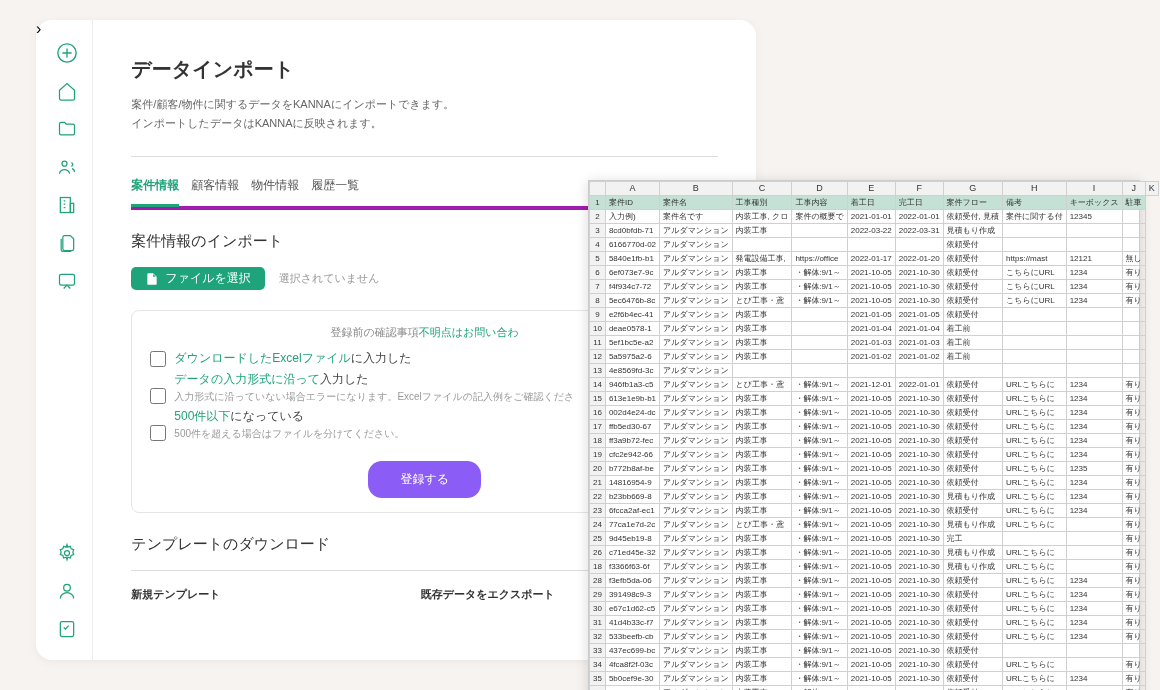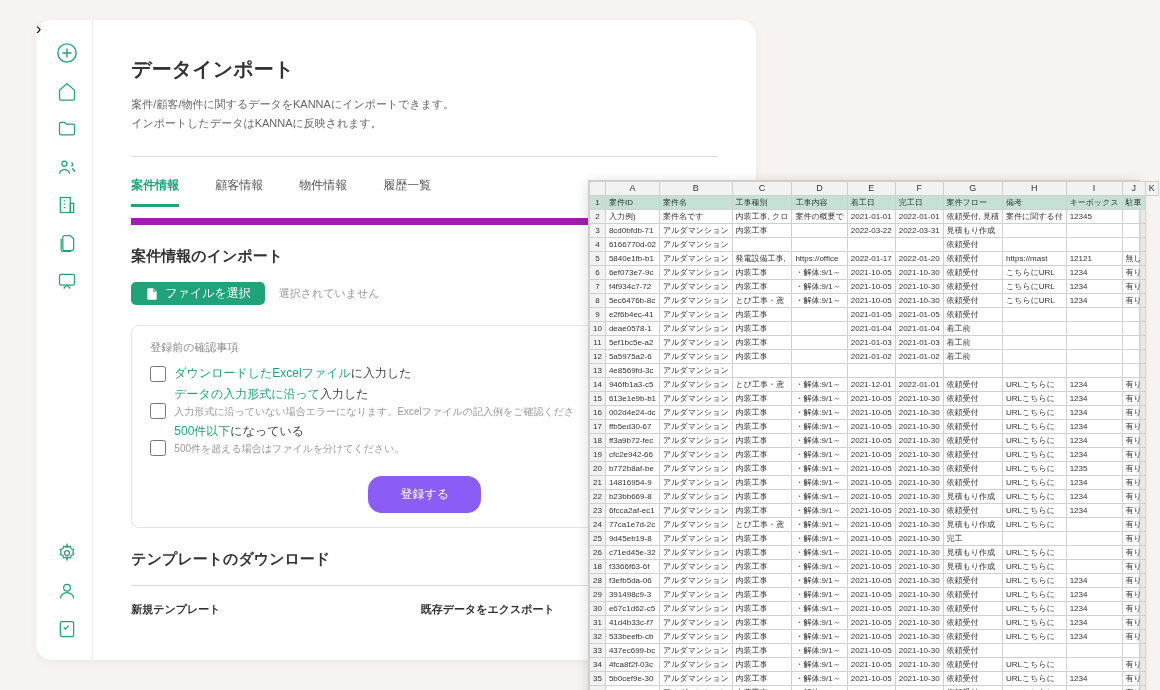--- a/index.html
+++ b/index.html
@@ -5,29 +5,29 @@
 *{margin:0;padding:0;box-sizing:border-box}
 body{font-family:sans-serif;background:#f6f3f0;width:1160px;height:690px;overflow:hidden;position:relative}
 .card{position:absolute;left:36px;top:20px;width:720px;height:640px;background:#fff;border-radius:16px;box-shadow:0 2px 10px rgba(0,0,0,.05);display:flex}
 .sidebar{width:52px;border-right:1px solid #eee;display:flex;flex-direction:column;align-items:center;padding-top:22px;gap:16px}
 .sidebar .ico{width:22px;height:22px;display:flex;align-items:center;justify-content:center;color:#1fa37a;cursor:pointer}
 .sidebar .grp{margin-top:auto;display:flex;flex-direction:column;gap:16px;padding-bottom:20px}
 .main{flex:1;padding:36px 38px;overflow:hidden}
 h1{font-size:20px;font-weight:700;color:#333;margin-bottom:12px}
 .desc{font-size:11px;color:#666;line-height:1.7}
 .rule{border:0;border-top:1px solid #ddd;margin:24px 0 14px}
-.tabs{display:flex;gap:36px;border-bottom:7px solid #a21caf;padding-bottom:12px}
+.tabs{display:flex;gap:12px;border-bottom:4px solid #a21caf;padding-bottom:0}
 .tab{font-size:12px;color:#555;padding:6px 0 10px;cursor:pointer}
 .tab.active{color:#1fa37a;font-weight:700;border-bottom:3px solid #1fa37a;margin-bottom:-1px}
-h2{font-size:15px;font-weight:700;color:#333;margin:22px 0 16px}
+h2{font-size:15px;font-weight:400;color:#333;margin:22px 0 16px}
 .fileRow{display:flex;align-items:center;gap:14px;margin-bottom:20px}
 .fileBtn{background:#1fa37a;color:#fff;border:none;border-radius:5px;padding:3px 14px;font-size:12px;cursor:pointer;display:flex;align-items:center;gap:6px}
 .noFile{font-size:11px;color:#999}
 .checks{border:1px solid #e5e5e5;border-radius:8px;padding:14px 18px}
-.checksHead{display:flex;justify-content:space-between;font-size:11px;color:#888;margin-bottom:10px}
+.checksHead{display:flex;justify-content:center;font-size:11px;color:#888;margin-bottom:10px}
 .checksHead a{color:#1fa37a;text-decoration:none}
 .chk{display:flex;align-items:flex-end;gap:8px;margin:4px 0}
 .chk input{width:16px;height:16px;margin-top:1px;accent-color:#1fa37a}
 .chkLab{font-size:12px;color:#444}
 .chkLab .em{color:#1fa37a}
 .chkSub{font-size:10px;color:#999;margin-top:2px}
 .submit{display:block;margin:20px auto 0;background:#8b5cf6;color:#fff;border:none;border-radius:14px;padding:10px 32px;font-size:12px}
 .tmplHead{display:flex;gap:200px;margin-top:8px}
 .tmplHead span{font-size:11px;font-weight:600;color:#333;padding:8px 0}
 

